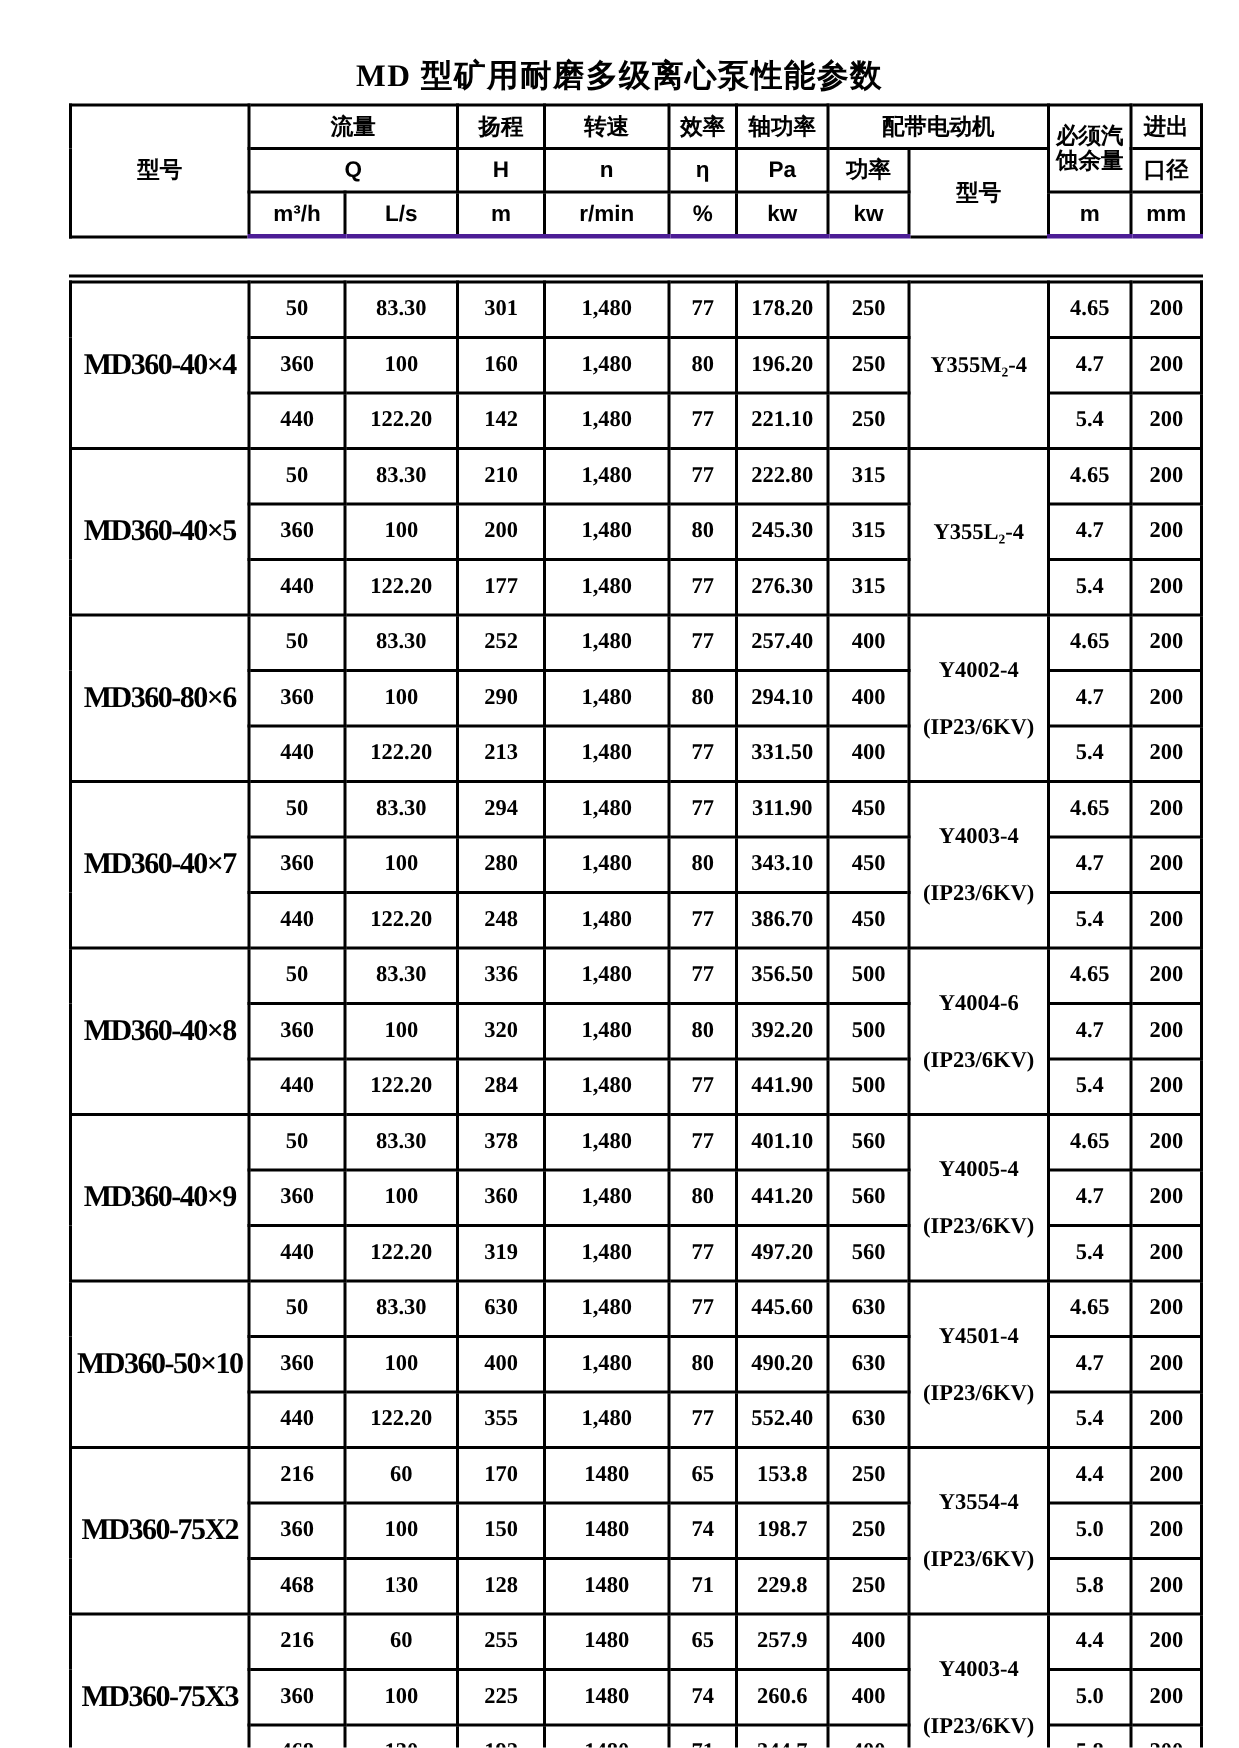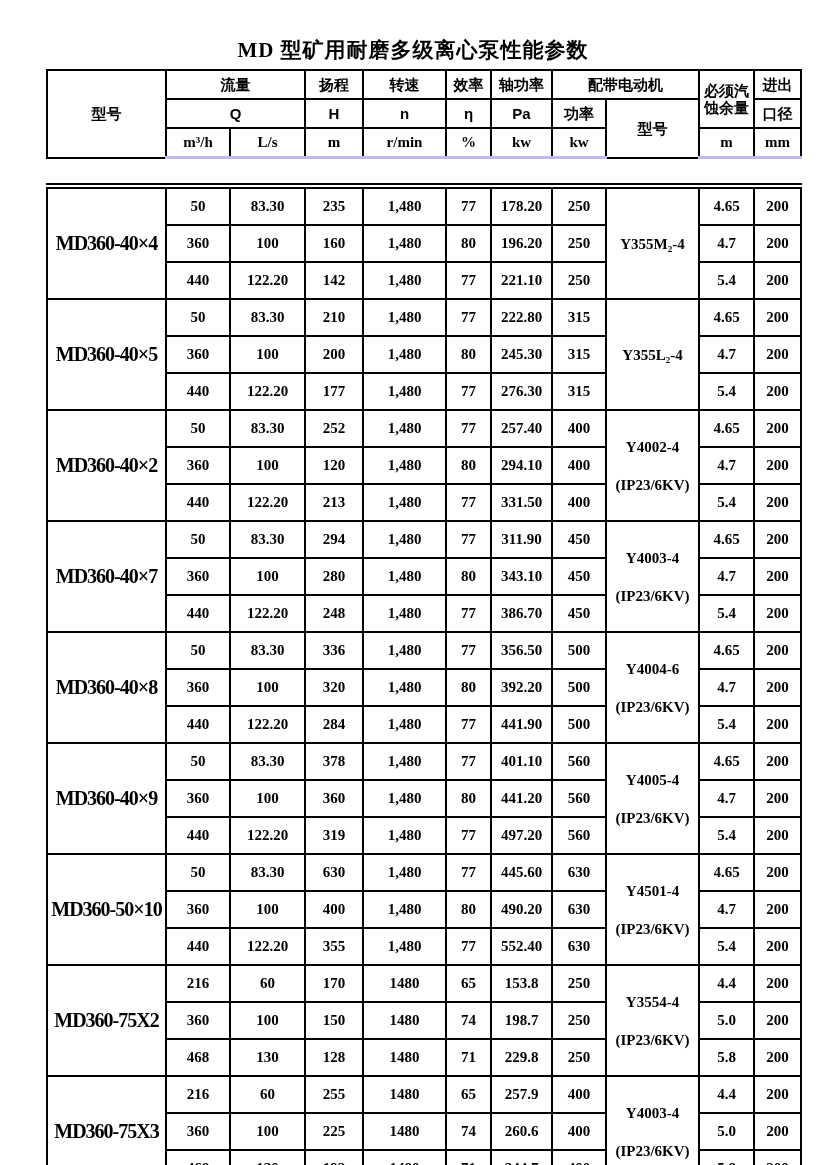--- a/index.html
+++ b/index.html
@@ -8,21 +8,21 @@
   .page-title{
     width:826px;text-align:center;margin:0;padding-top:36px;
     font-size:21px;font-weight:bold;letter-spacing:1px;
   }
   table{border-collapse:collapse;table-layout:fixed;margin-left:46px;}
   td{border:2px solid #000;text-align:center;vertical-align:middle;
      padding:0;overflow:hidden;font-weight:bold;}
   
   .header-table{margin-top:5px;font-family:"Liberation Sans","DejaVu Sans",sans-serif;}
   .header-table td{height:27px;font-size:15px;line-height:1.15;}
-  .header-table tr:last-child td{border-bottom:3px solid #c4b5fd;font-family:Liberation Serif, serif;}
+  .header-table tr:last-child td{border-bottom:3px solid #4c1d95;}
   .eta{font-size:16px;}
   
   .data-wrap{margin-left:46px;margin-top:24px;width:756px;border-top:2px solid #000;}
   .data-wrap table{margin-left:0;margin-top:2px;}
   
   .data-table td{height:35px;font-size:15px;}
   .data-table .model-cell{font-size:20px;letter-spacing:-1px;}
   .data-table .motor-cell div{line-height:38px;}
 </style>
 </head>
@@ -96,21 +96,21 @@
         <col style="width:54px">
         <col style="width:93px">
       <col style="width:55px">
         <col style="width:47px">
     </colgroup>
     <tbody>
         <tr>
           <td rowspan="3" class="model-cell">MD360-40×4</td>
           <td>50</td>
           <td>83.30</td>
-          <td>235</td>
+          <td>301</td>
           <td>1,480</td>
           <td>77</td>
           <td>178.20</td>
           <td>250</td>
           <td rowspan="3" class="motor-cell">
             <div>Y355M₂-4</div>
           </td>
           <td>4.65</td>
           <td>200</td>
         </tr>
@@ -167,39 +167,39 @@
           <td>122.20</td>
           <td>177</td>
           <td>1,480</td>
           <td>77</td>
           <td>276.30</td>
           <td>315</td>
           <td>5.4</td>
           <td>200</td>
         </tr>
         <tr>
-          <td rowspan="3" class="model-cell">MD360-40×2</td>
+          <td rowspan="3" class="model-cell">MD360-80×6</td>
           <td>50</td>
           <td>83.30</td>
           <td>252</td>
           <td>1,480</td>
           <td>77</td>
           <td>257.40</td>
           <td>400</td>
           <td rowspan="3" class="motor-cell">
             <div>Y4002-4</div>
             <div>(IP23/6KV)</div>
           </td>
           <td>4.65</td>
           <td>200</td>
         </tr>
         <tr>
           <td>360</td>
           <td>100</td>
-          <td>120</td>
+          <td>290</td>
           <td>1,480</td>
           <td>80</td>
           <td>294.10</td>
           <td>400</td>
           <td>4.7</td>
           <td>200</td>
         </tr>
         <tr>
           <td>440</td>
           <td>122.20</td>

